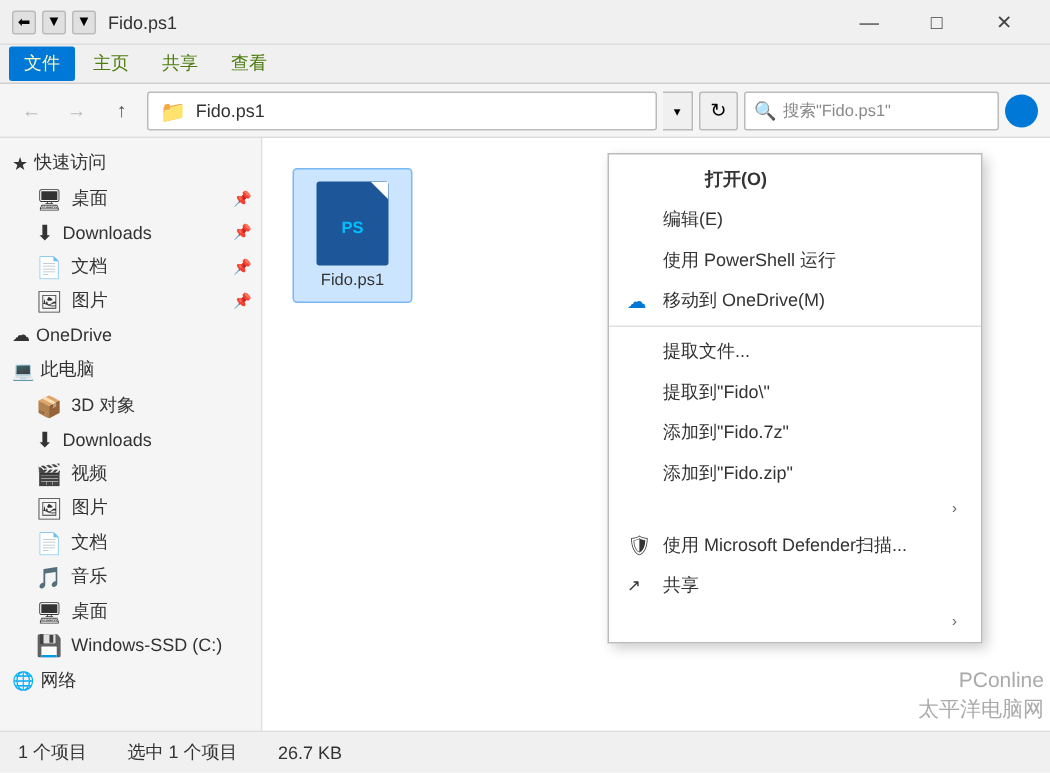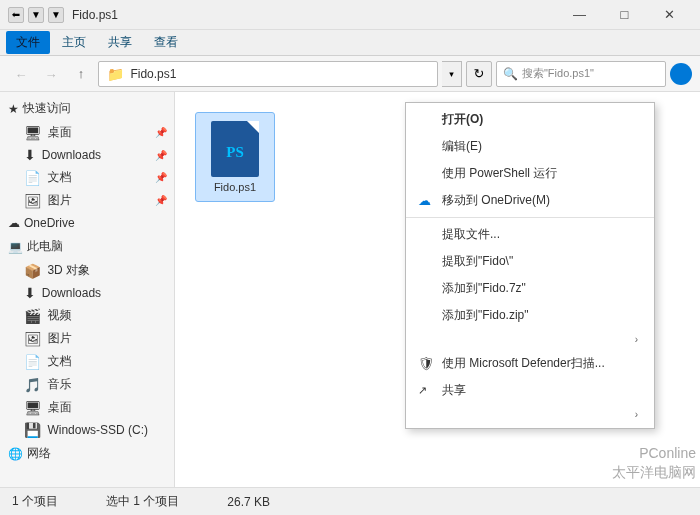--- a/index.html
+++ b/index.html
@@ -70,25 +70,25 @@
       background: #f0f0f0;
       display: flex;
       align-items: center;
       padding: 0 6px;
       border-bottom: 1px solid #d0d0d0;
       gap: 2px;
     }
     .menu-item {
       padding: 3px 10px;
       font-size: 12px;
-      color: #0c4a6e;
-      cursor: pointer;
-      border-radius: 2px;
-    }
-    .menu-item.active { background: #0078d7; color: #0f172a; }
+      color: #4d7c0f;
+      cursor: pointer;
+      border-radius: 2px;
+    }
+    .menu-item.active { background: #0078d7; color: #fef9c3; }
 
     
     .toolbar {
       height: 36px;
       background: #f5f5f5;
       display: flex;
       align-items: center;
       padding: 0 8px;
       gap: 4px;
       border-bottom: 1px solid #ddd;
@@ -259,23 +259,23 @@
       position: absolute;
       top: 0;
       right: 0;
       width: 12px;
       height: 12px;
       background: white;
       clip-path: polygon(0 0, 100% 100%, 100% 0);
     }
     .ps1-text {
       color: #00bfff;
-      font-size: 15px;
+      font-size: 11px;
       font-weight: bold;
-      font-family: Liberation Serif, serif;
+      font-family: Liberation Sans, sans-serif;
       margin-top: 6px;
     }
     .file-label {
       font-size: 11px;
       color: #333;
       text-align: center;
       word-break: break-word;
       max-width: 72px;
     }
 
@@ -313,33 +313,34 @@
       font-size: 13px;
       flex-shrink: 0;
     }
     .ctx-separator {
       height: 1px;
       background: #e0e0e0;
       margin: 3px 0;
     }
     .ctx-item.bold .ctx-label {
       font-weight: bold;
+      margin-left: 28px;
     }
 
     
     .status-bar {
       height: 28px;
       background: #f0f0f0;
       border-top: 1px solid #ddd;
       display: flex;
       align-items: center;
       padding: 0 12px;
       font-size: 12px;
       color: #333;
-      gap: 48px;
+      gap: 27px;
     }
 
     
     .watermark {
       position: absolute;
       bottom: 32px;
       right: 4px;
       font-size: 14px;
       color: #aaa;
       z-index: 50;

